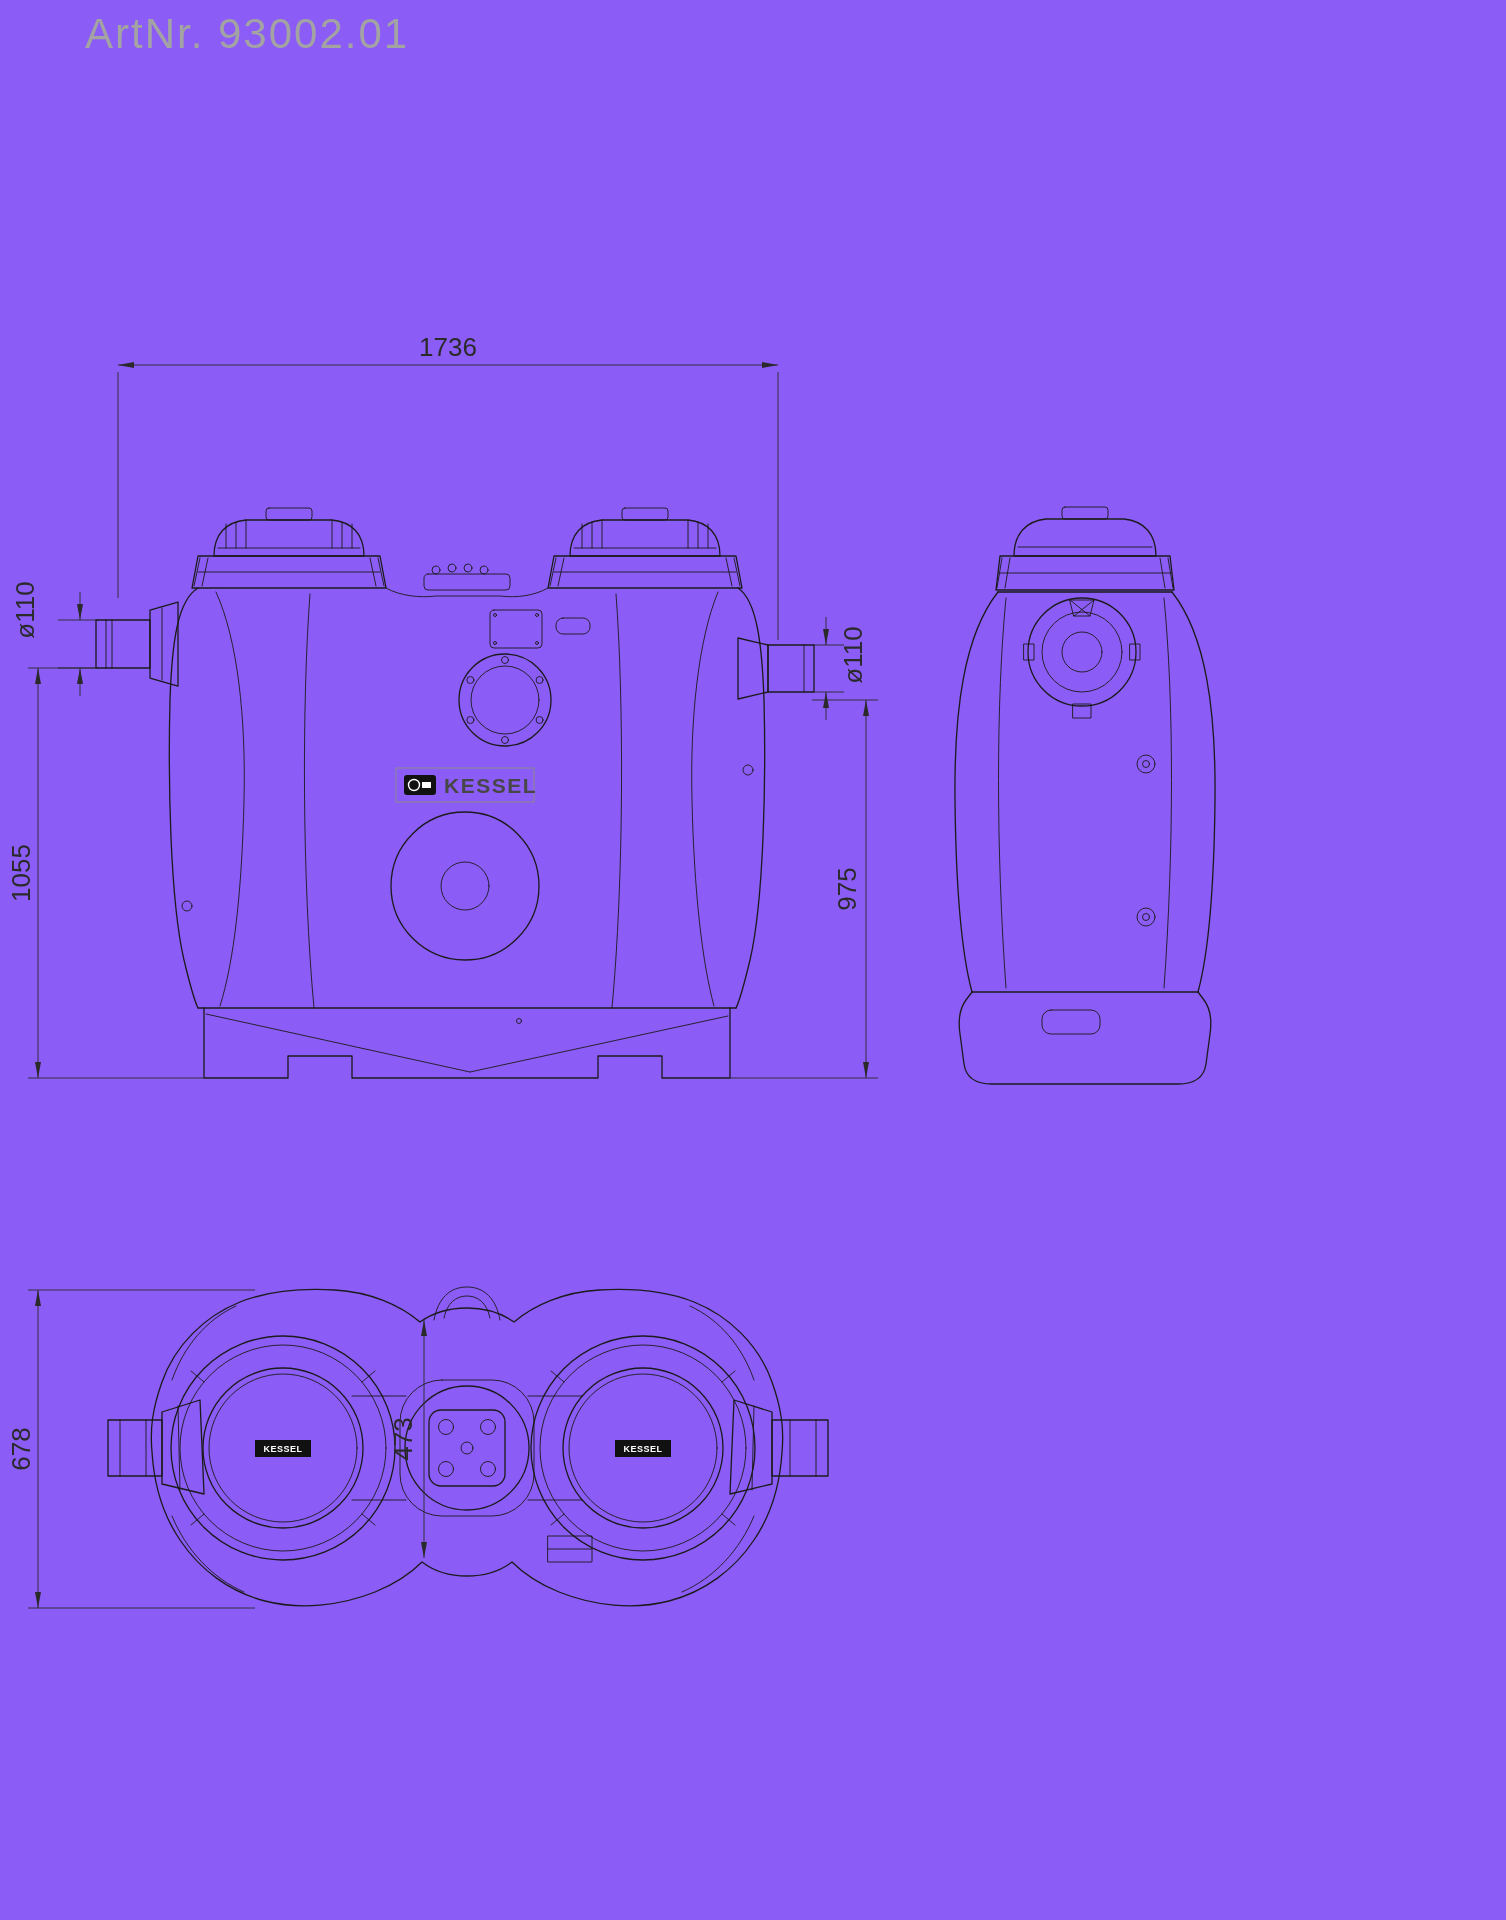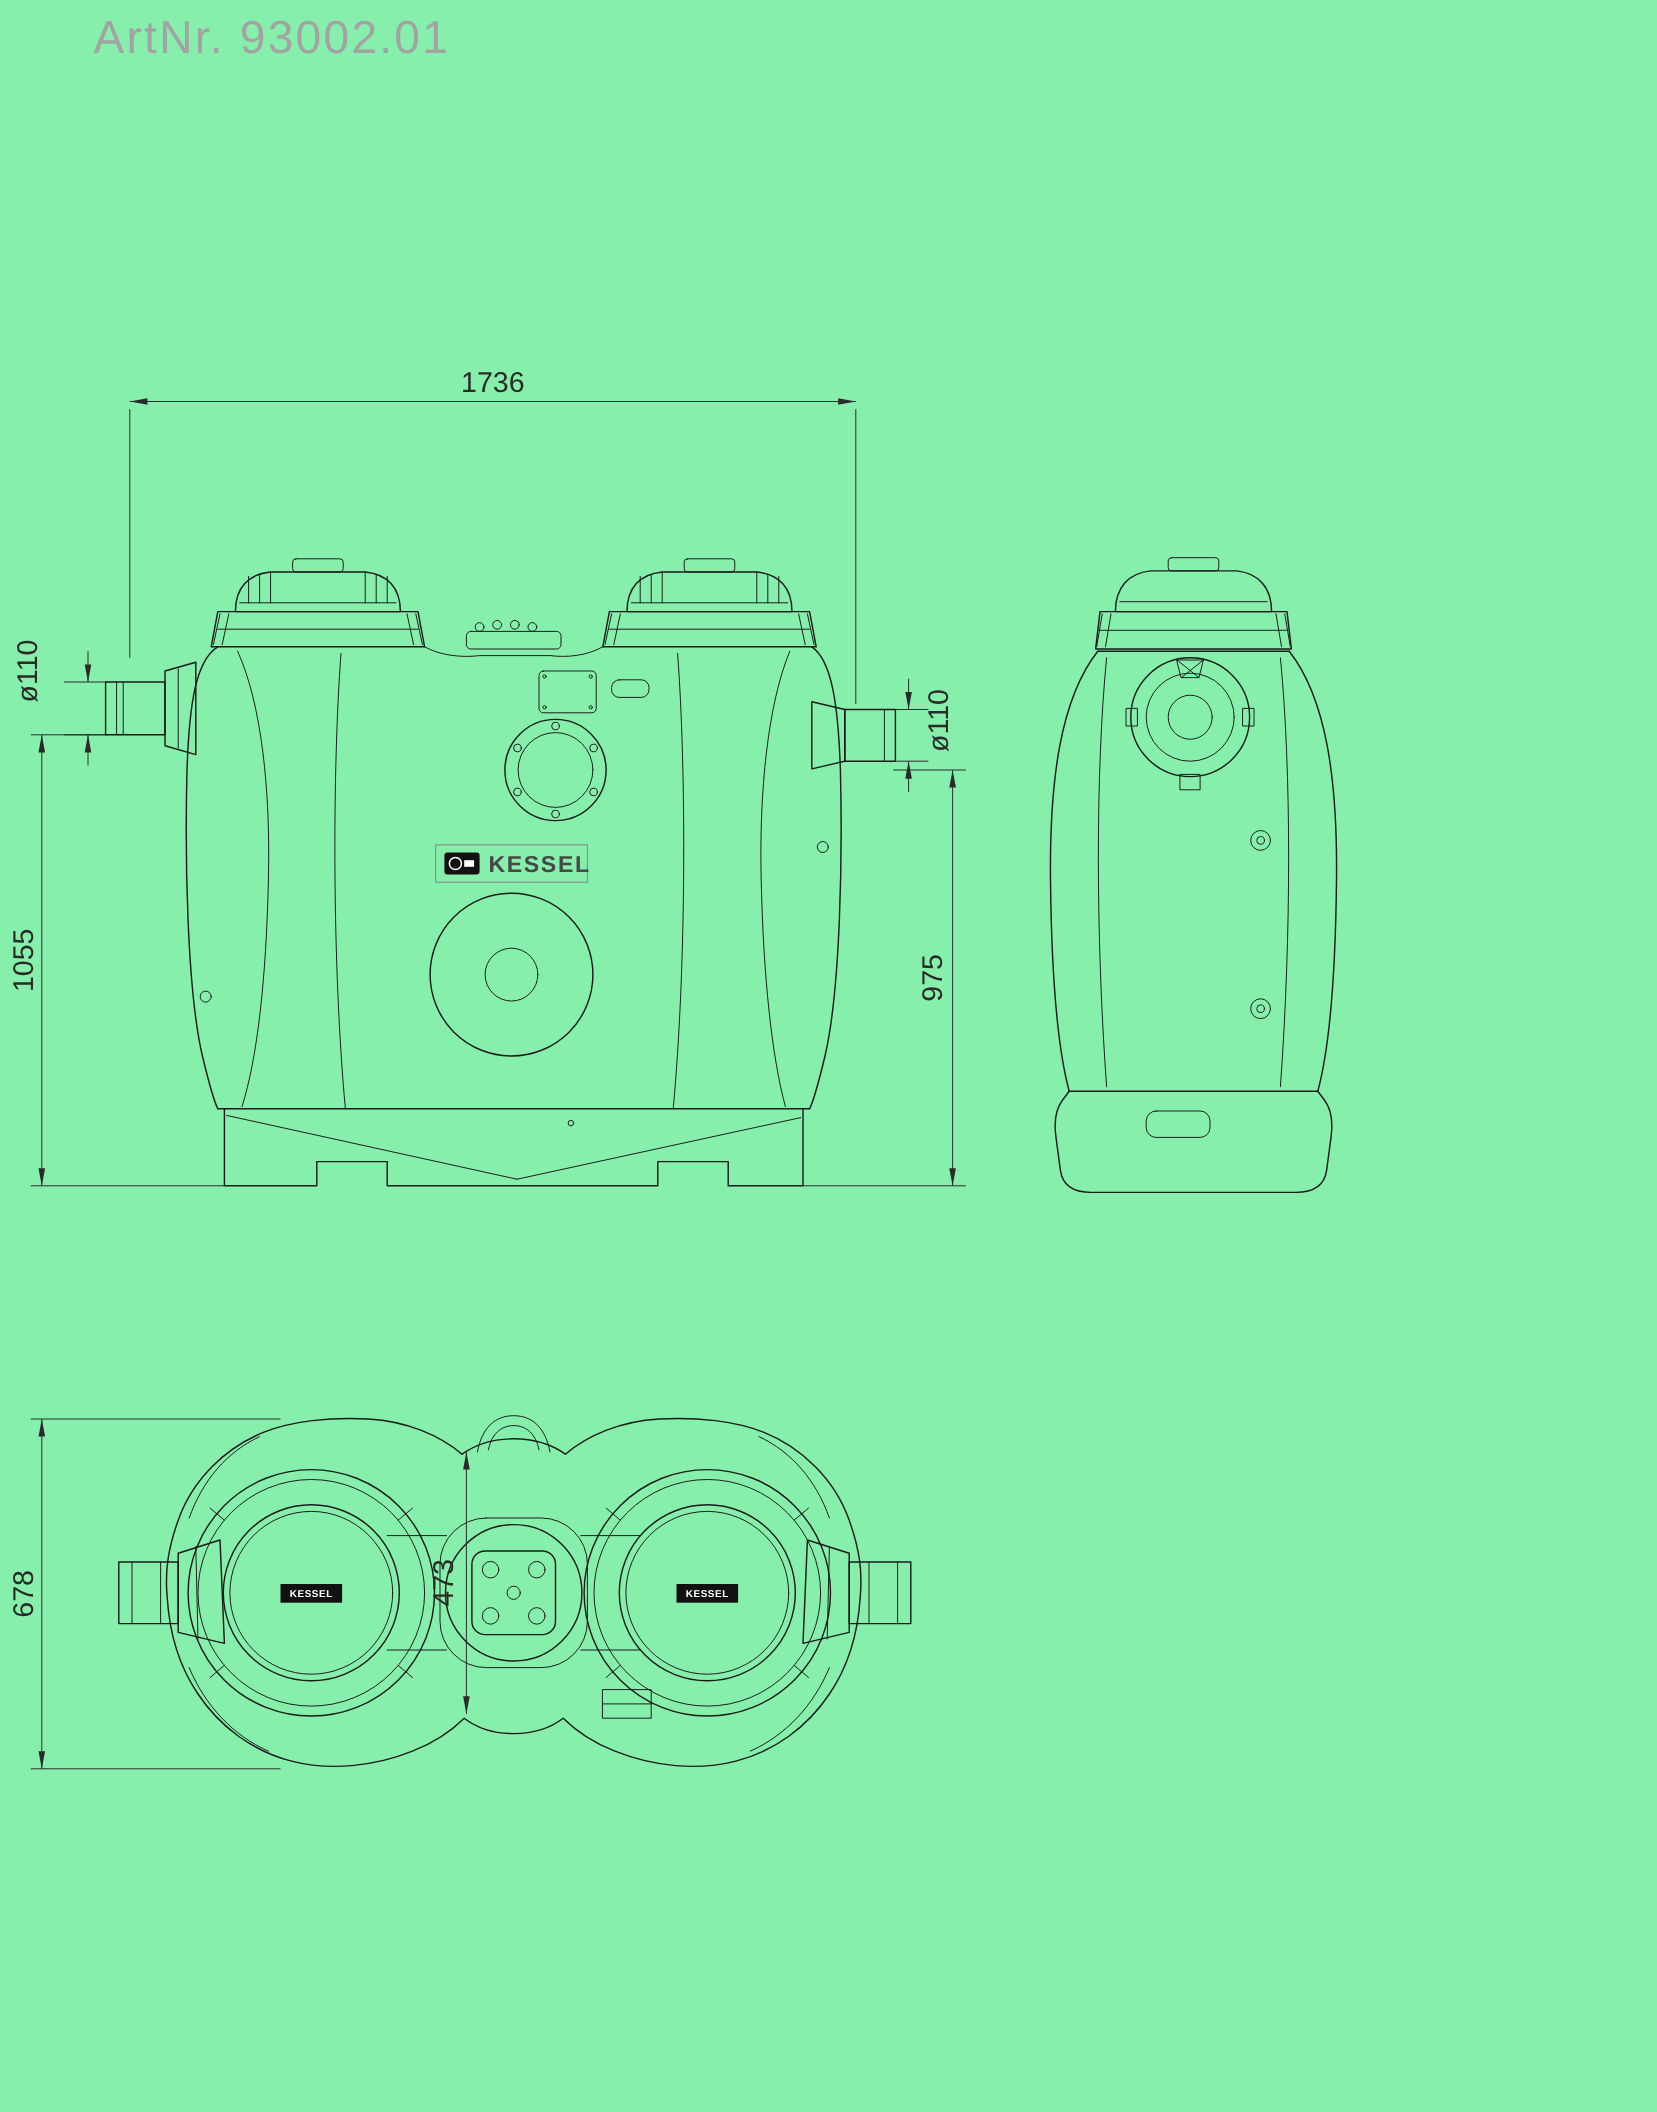--- a/index.html
+++ b/index.html
@@ -1,17 +1,17 @@
 <!DOCTYPE html>
 <html><head>
 <meta charset="utf-8">
 <style>
   html,body{margin:0;padding:0;background:#ffffff;}
   body{width:1506px;height:1920px;font-family:"Liberation Sans",sans-serif;}
-  .canvas{position:relative;width:1506px;height:1920px;background:#86efac;overflow:hidden;}
+  .canvas{position:relative;width:1506px;height:1920px;background:#8b5cf6;overflow:hidden;}
   svg{display:block;}
   .obj{fill:none;stroke:#1b1b1b;stroke-width:1.3;stroke-linejoin:round;stroke-linecap:round;}
   .det{fill:none;stroke:#1b1b1b;stroke-width:0.9;stroke-linejoin:round;stroke-linecap:round;}
   .dim{fill:none;stroke:#2a2a2a;stroke-width:0.9;}
   .arr{fill:#2a2a2a;stroke:none;}
   .dimtext{fill:#2a2a2a;font-size:26px;font-family:"Liberation Sans",sans-serif;}
   .titletext{fill:#a3a3a3;font-size:42px;letter-spacing:2px;font-family:"Liberation Sans",sans-serif;}
   .logotext{fill:#474747;font-size:21px;font-weight:bold;letter-spacing:1.5px;font-family:"Liberation Sans",sans-serif;}
   .minilogotext{fill:#ffffff;font-size:9px;font-weight:bold;letter-spacing:0.5px;font-family:"Liberation Sans",sans-serif;}
   .blackfill{fill:#111;stroke:none;}

